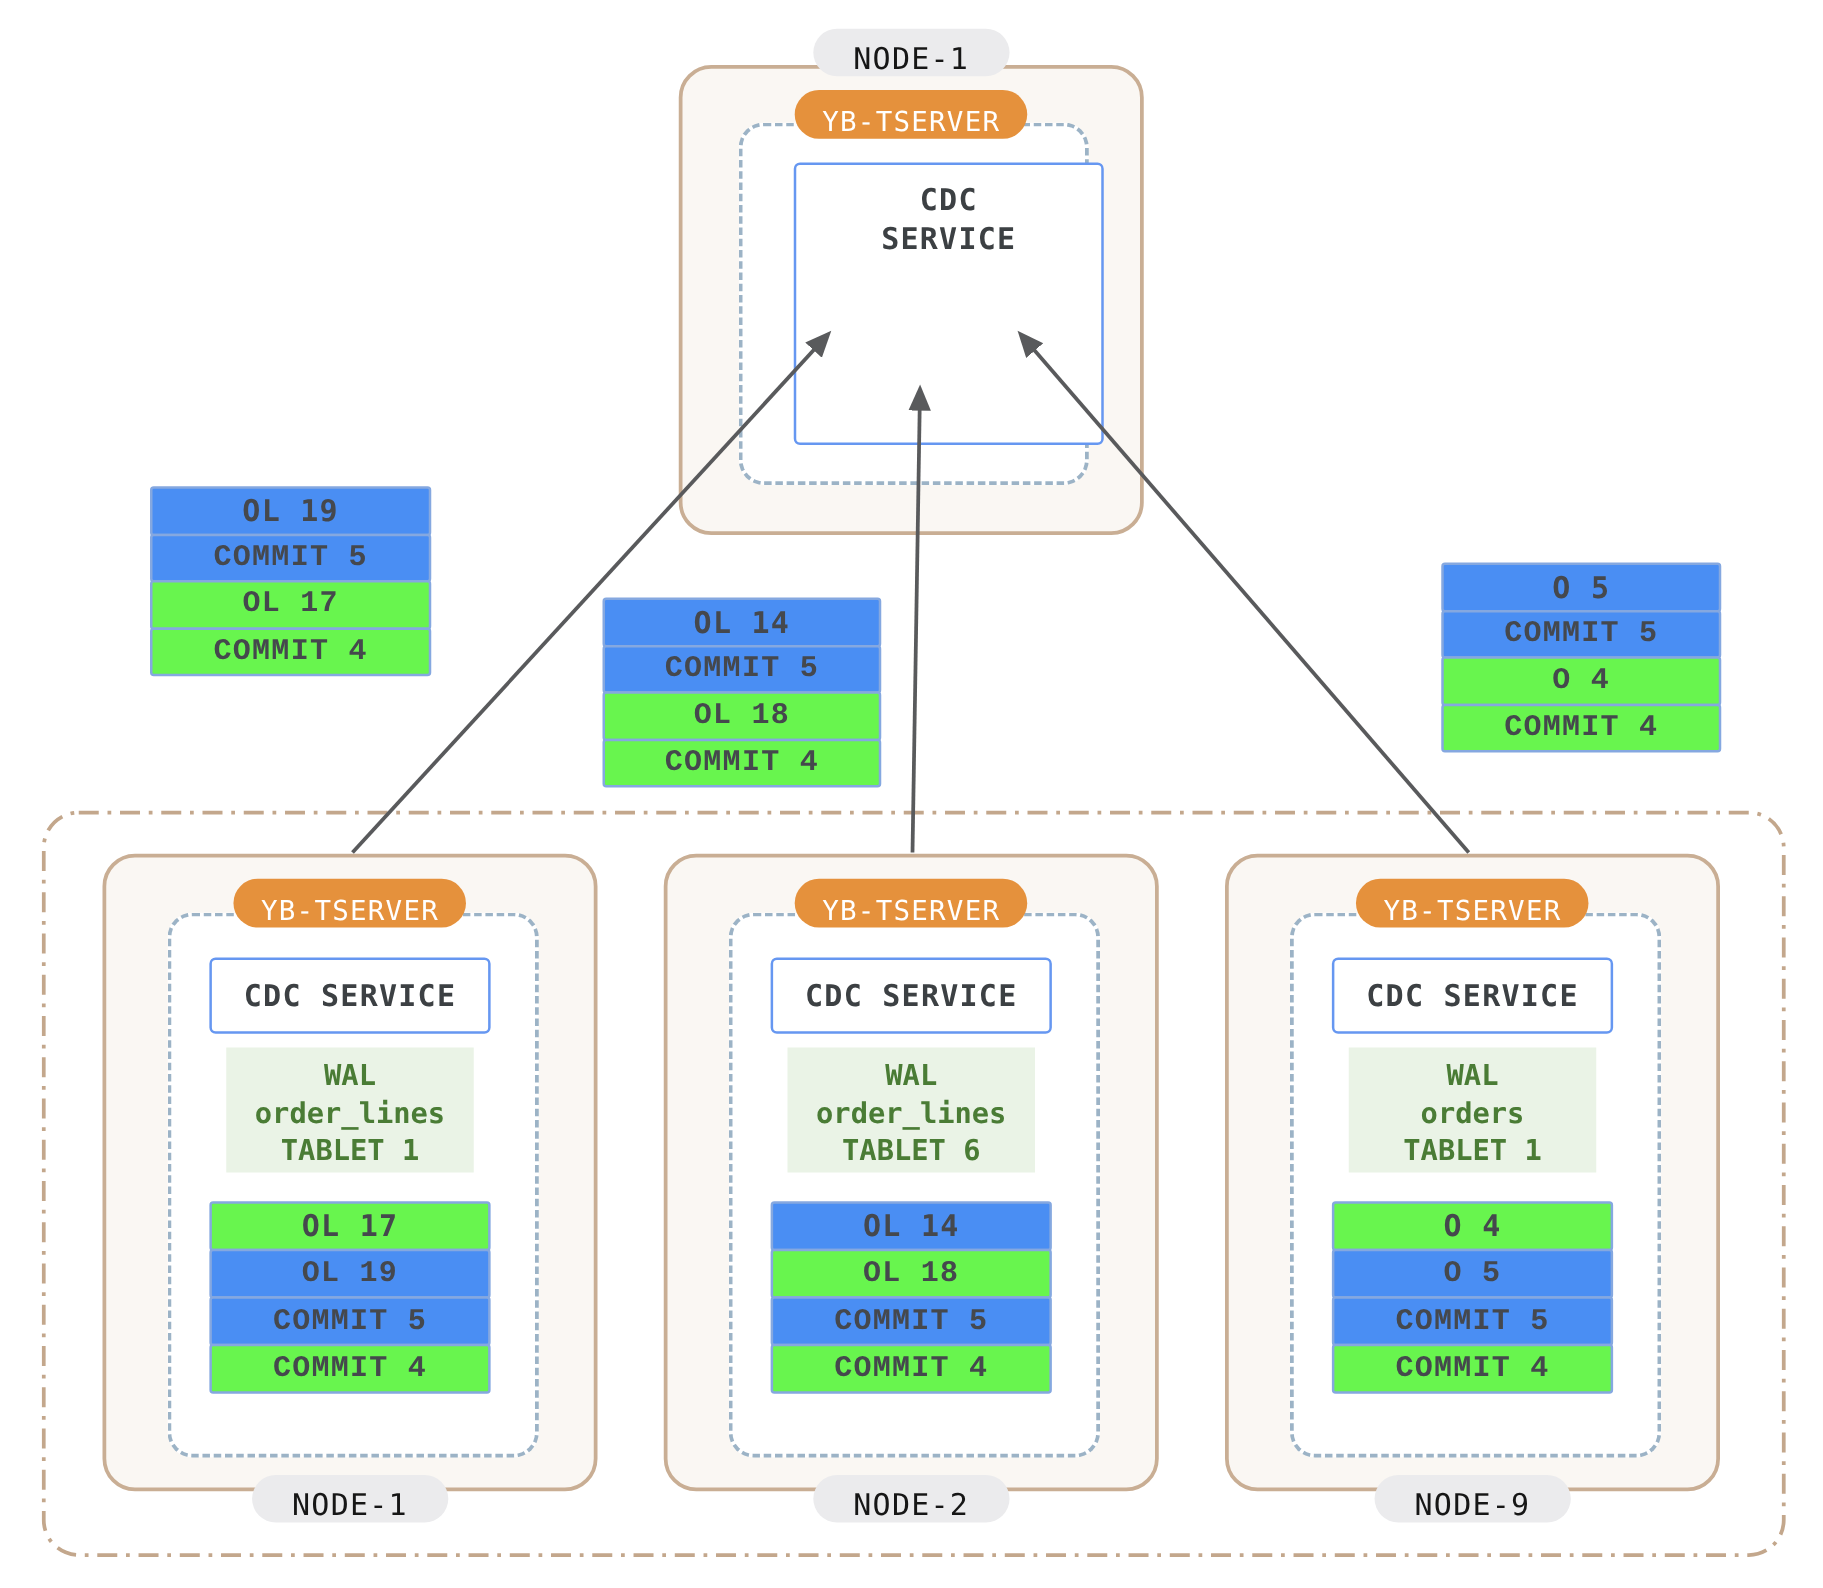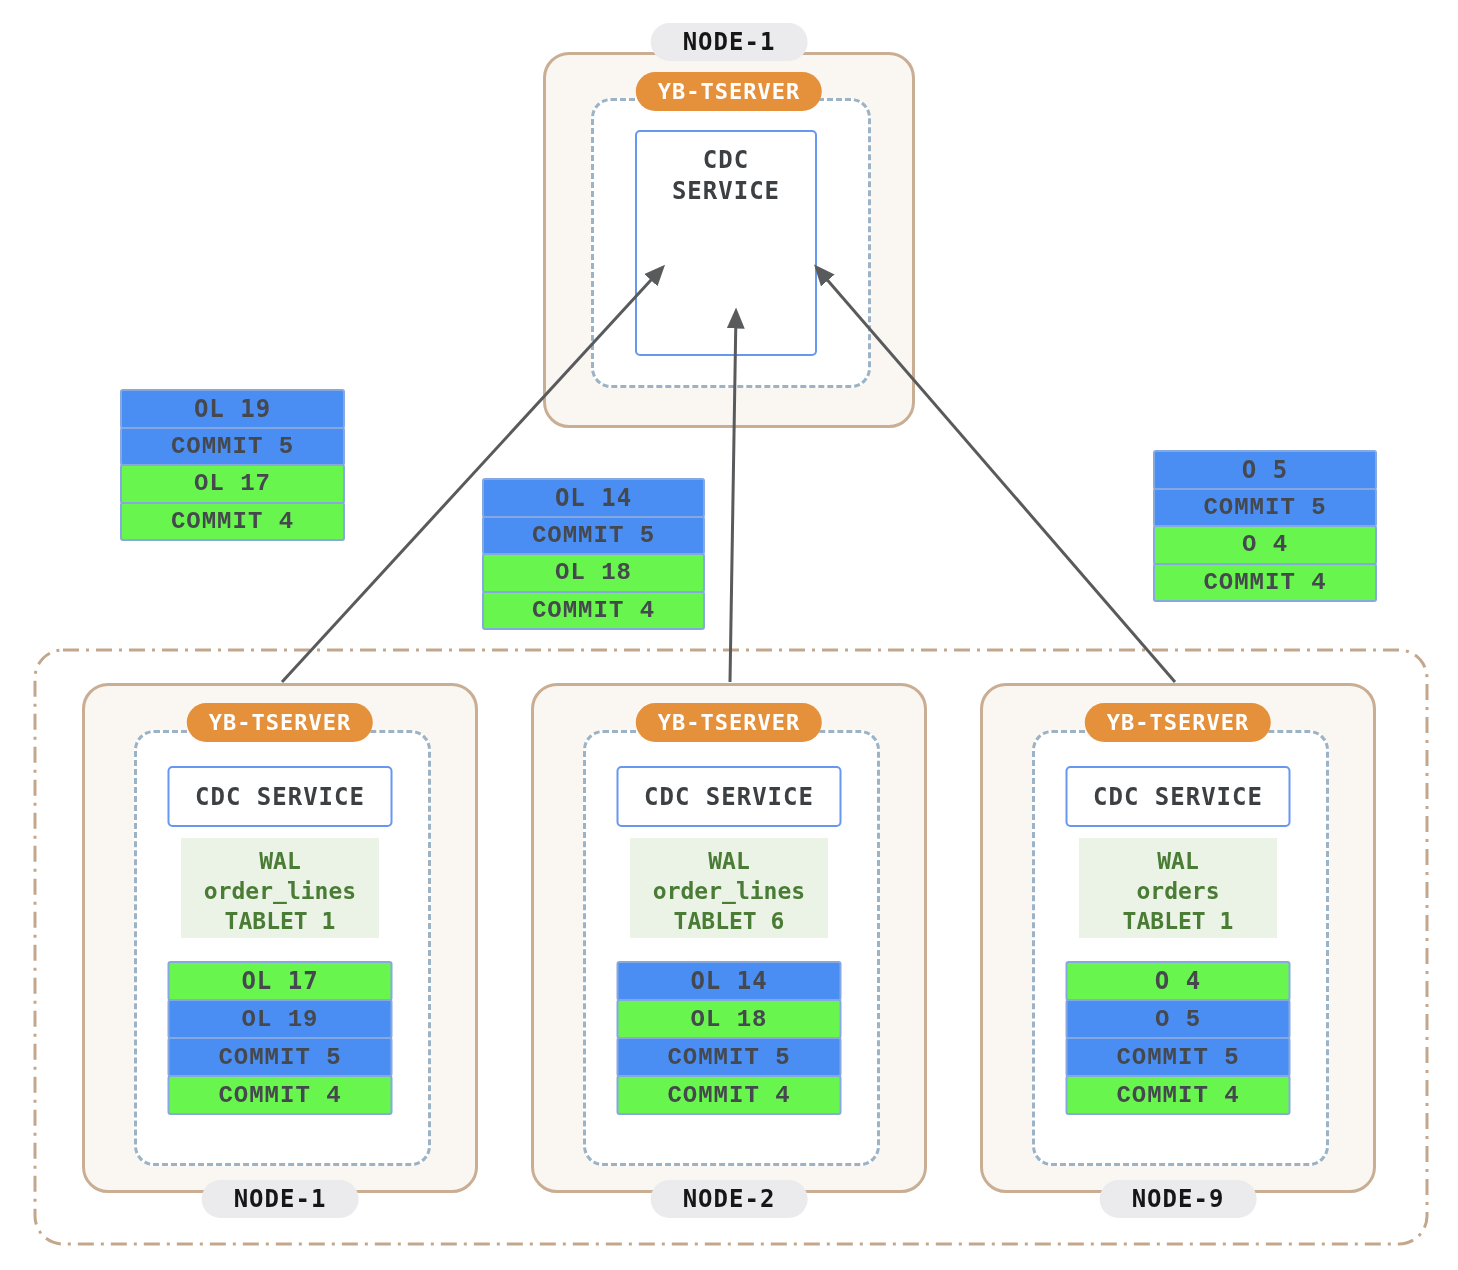--- a/index.html
+++ b/index.html
@@ -10,23 +10,23 @@
   }
   svg.layer { position:absolute; left:0; top:0; pointer-events:none; }
 
   
   .node-box {
     position:absolute; box-sizing:border-box;
     background:#faf7f3; border:3px solid #c9ae94; border-radius:26px;
   }
   .pill {
     position:absolute; left:50%; transform:translateX(-50%);
-    display:flex; align-items:center; justify-content:center;
+    display:flex; align-items:flex-end; justify-content:center;
     white-space:nowrap; border-radius:20px; box-sizing:border-box;
-    font-weight:700;
+    font-weight:400;
   }
   .node-pill {
     background:#ebebed; color:#161616; font-size:24px;
     height:38px; padding:0 32px; letter-spacing:1px; z-index:3;
   }
   .tserver-pill {
     background:#e5913c; color:#ffffff; font-size:22px;
     height:39px; padding:0 22px; letter-spacing:1px; z-index:3;
   }
   .dashed-box {
@@ -77,21 +77,21 @@
   </svg>
 
   <div class="node-box" style="left:543px; top:52px; width:372px; height:376px;">
     <div class="pill node-pill" style="top:-32px;">
       <span>NODE-1</span>
     </div>
     <div class="pill tserver-pill" style="top:17px;">
       <span>YB-TSERVER</span>
     </div>
     <div class="dashed-box" style="left:45px; top:43px; width:280px; height:290px;"></div>
-    <div class="cdc-box cdc-pad" style="left:89px; top:75px; width:182px; height:226px;">
+    <div class="cdc-box cdc-pad" style="left:89px; top:75px; width:248px; height:226px;">
       <div class="cdc-line">CDC</div>
       <div class="cdc-line">SERVICE</div>
     </div>
   </div>
 
   <div class="stack stack-float" style="left:120px; top:389px; width:225px;">
     <div class="rec" style="background-color: rgb(74, 142, 243);">
         <span>OL 19</span>
       </div>
     <div class="rec" style="background-color: rgb(74, 142, 243);">

